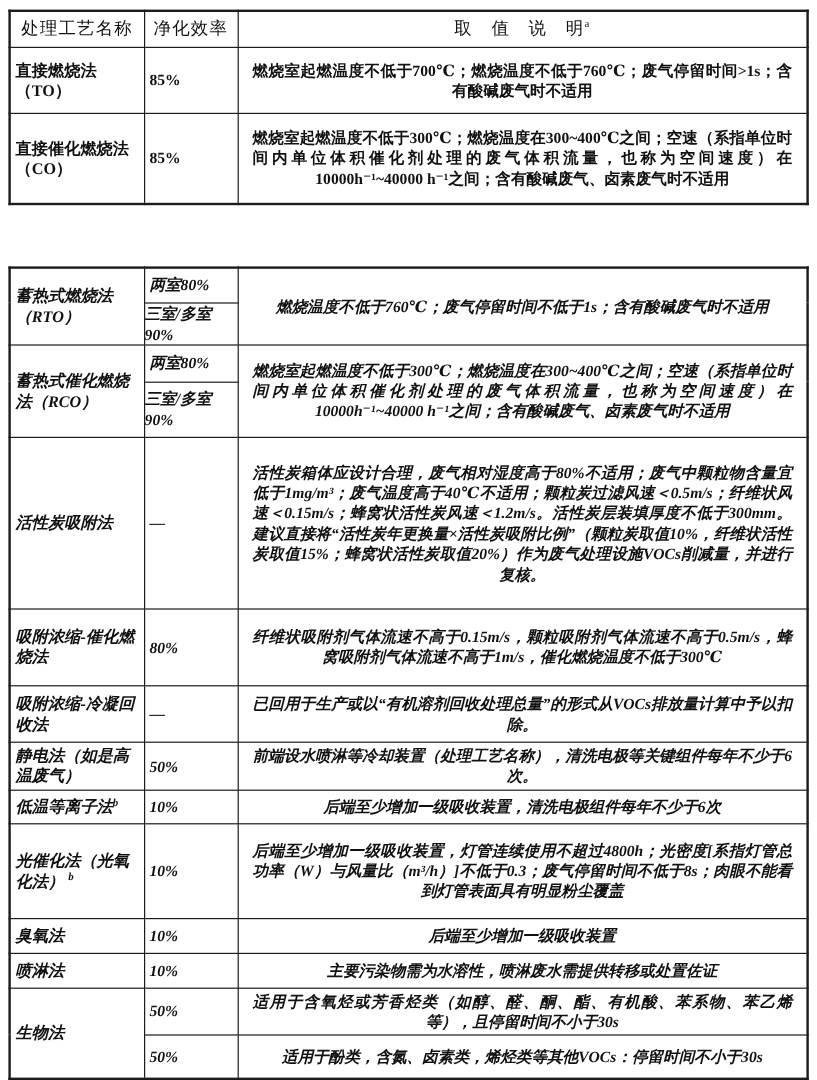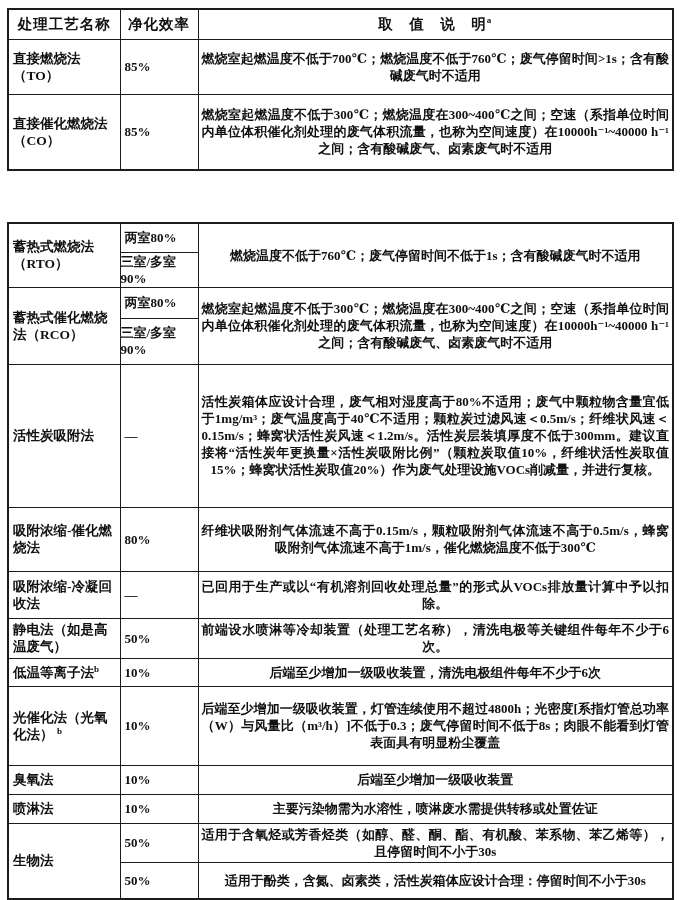--- a/index.html
+++ b/index.html
@@ -9,32 +9,32 @@
     color:#111111;
     -webkit-font-smoothing:antialiased;
   }
   .page{position:relative;width:681px;height:900px;overflow:hidden;background:#ffffff;}
   table.doc{
     position:absolute;left:7px;width:667px;
     border-collapse:collapse;table-layout:fixed;
     border:2px solid #1c1c1c;
   }
   #section1{top:8px;}
-  #section2{top:222px;}
+  #section2{top:222px;font-style:italic;}
   td,th{
     border:1px solid #1c1c1c;
     font-size:13px;line-height:17px;
     padding:2px 4px;vertical-align:middle;
     overflow:hidden;
     font-weight:600;
   }
-  th{font-size:14.5px;font-weight:700;text-align:center;letter-spacing:1px;}
+  th{font-size:14.5px;font-weight:400;text-align:center;letter-spacing:1px;}
   .name{font-size:13.5px;}
   .eff{text-align:left;}
-  .desc{text-align:justify;text-align-last:center;padding:2px 3px;}
+  .desc{text-align:justify;text-align-last:center;padding:2px 12px;}
   sup{font-size:9px;line-height:0;}
   .col-name{width:112px;}
   .col-eff{width:78px;}
   
   .frag{position:absolute;top:892px;height:5px;overflow:hidden;}
 </style>
 </head>
 <body>
 
 <div class="page">
@@ -127,20 +127,20 @@
       <td class="eff">10%</td>
       <td class="desc">主要污染物需为水溶性，喷淋废水需提供转移或处置佐证</td>
     </tr>
     <tr style="height:38px">
       <td class="name" rowspan="2">生物法</td>
       <td class="eff">50%</td>
       <td class="desc">适用于含氧烃或芳香烃类（如醇、醛、酮、酯、有机酸、苯系物、苯乙烯等），且停留时间不小于30s</td>
     </tr>
     <tr style="height:37px">
       <td class="eff">50%</td>
-      <td class="desc">适用于酚类，含氮、卤素类，活性炭箱体应设计合理：停留时间不小于30s</td>
+      <td class="desc">适用于酚类，含氮、卤素类，烯烃类等其他VOCs：停留时间不小于30s</td>
     </tr>
   </tbody>
     </table>
 
   <div class="frag" style="left:96px;width:70px;"></div>
 
 </div>
 
 </body></html>

